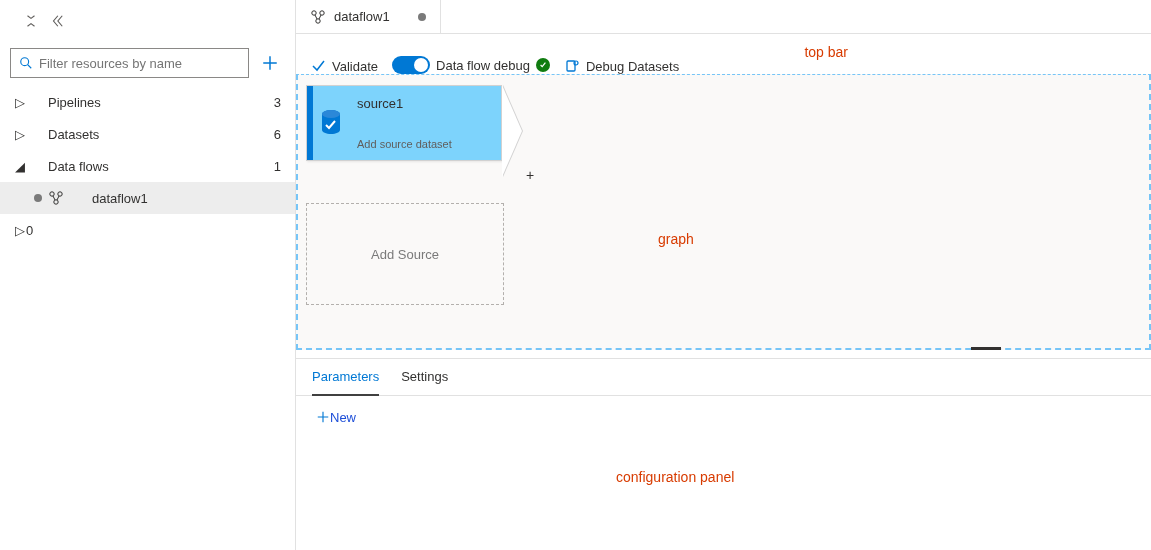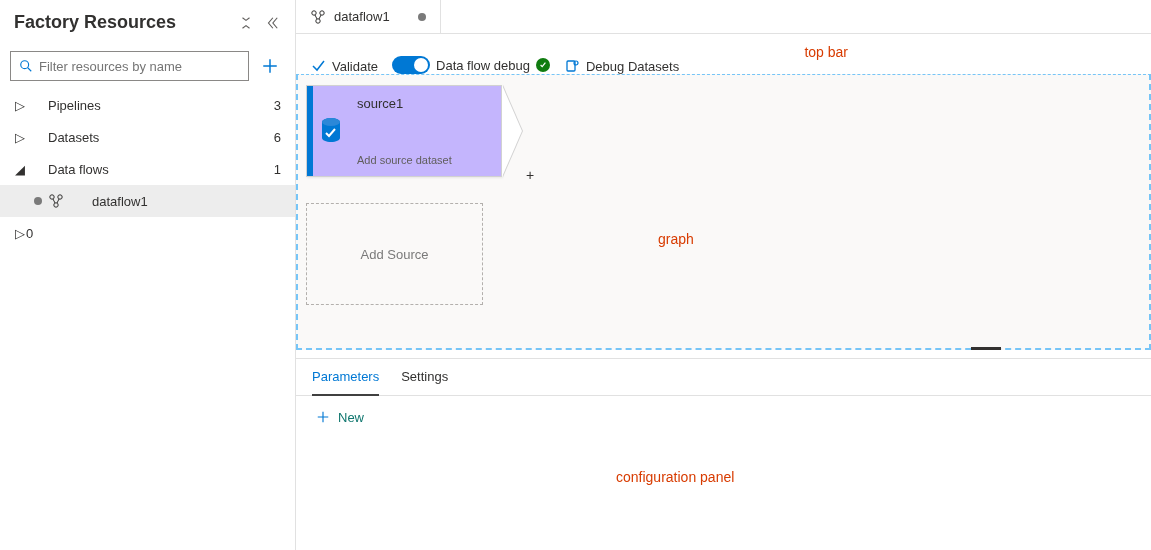--- a/index.html
+++ b/index.html
@@ -81,59 +81,58 @@
     .graph-area {
       position: relative;
       flex: 0 0 276px;
       border: 2px dashed #76c5f7;
       margin: 0 0 2px 0;
       background: #faf9f8;
       border-top-width: 1.5px;
     }
     .source-node {
       position: absolute; top: 10px; left: 8px;
-      width: 196px; height: 92px; background: #c4b5fd; border: 1px solid #d1d1d1;
+      width: 196px; height: 76px; background: #7dd3fc; border: 1px solid #d1d1d1;
       display: flex; box-shadow: 1px 1px 2px rgba(0,0,0,0.08);
     }
     .source-node .accent { width: 6px; background: #0078d4; }
     .source-node .icon-col { width: 36px; display:flex; align-items:center; justify-content:center; }
     .source-node .body { flex:1; padding: 10px 8px; display:flex; flex-direction:column; justify-content:space-between;}
     .source-node .node-title { font-size: 13px; font-weight: 400; }
     .source-node .node-sub { font-size: 11px; color: #605e5c; }
     .source-arrow {
       position: absolute; left: 204px; top: 10px; width: 0; height: 0;
       border-top: 46px solid transparent; border-bottom: 46px solid transparent; border-left: 20px solid #fff;
       filter: drop-shadow(1px 0 0 #d1d1d1);
     }
     .plus-after { position:absolute; left: 228px; top: 92px; color:#323130; cursor:pointer; font-size:14px;}
 
     .add-source-box {
-      position:absolute; top: 128px; left: 8px; width: 177px; height: 102px;
+      position:absolute; top: 128px; left: 8px; width: 198px; height: 102px;
       border: 1px dashed #b3b0ad; display:flex; align-items:center; justify-content:center;
       color:#7a7a7a; font-size:13px; cursor:pointer; background:transparent;
     }
 
     .splitter { height: 6px; position: relative; }
     .splitter .handle { position:absolute; right: 150px; top: -5px; width: 30px; height: 3px; background:#323130; }
 
     .config-panel { flex: 1; display:flex; flex-direction:column; border-top:1px solid #e1e1e1; background:#fff; position:relative;}
     .config-tabs { display:flex; gap: 22px; padding: 10px 16px 0 16px; border-bottom:1px solid #e1e1e1;}
     .config-tab { padding-bottom: 10px; cursor:pointer; color:#323130; }
     .config-tab.active { color:#0078d4; border-bottom:2px solid #404040; font-weight:400; margin-bottom:-1px;}
     .config-body { padding: 14px 20px; }
-    .new-btn { display:flex; align-items:flex-start; gap:8px; color:#0f766e; cursor:pointer; width: fit-content;}
+    .new-btn { display:flex; align-items:flex-start; gap:0; color:#1d4ed8; cursor:pointer; width: fit-content;}
 
     svg { display:block; }
   </style>
 </head>
 <body>
 
 <div class="sidebar">
   <div class="sidebar-header">
-    <div class="sidebar-title">Factory Resources</div>
     <div class="icon-btn">
       <svg width="14" height="14" viewBox="0 0 16 16">
           <path d="M4 2l4 3 4-3M4 14l4-3 4 3" stroke="currentColor" fill="none" stroke-width="1.3"></path>
         </svg>
     </div>
     <div class="icon-btn">
       <svg width="14" height="14" viewBox="0 0 16 16">
           <path d="M9 2L4 8l5 6M14 2L9 8l5 6" stroke="currentColor" fill="none" stroke-width="1.3"></path>
         </svg>
     </div>

